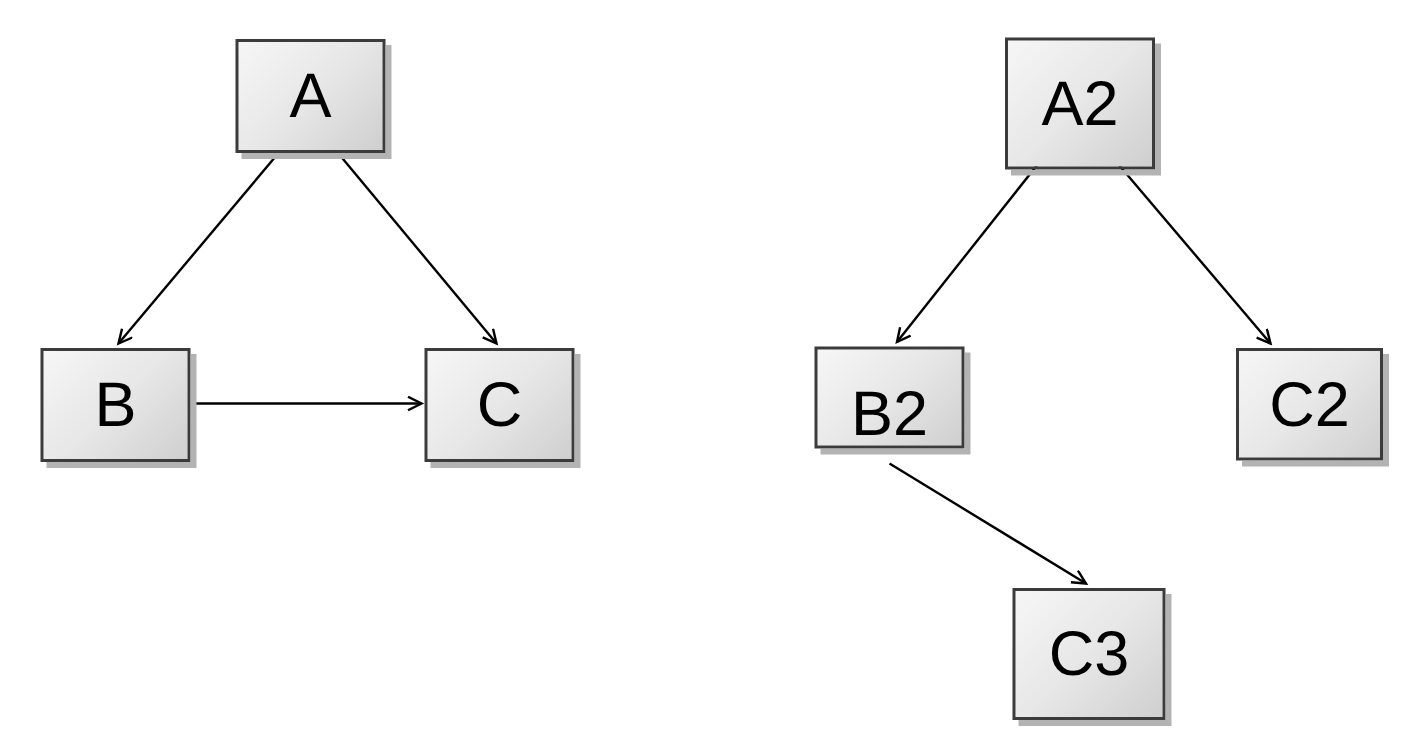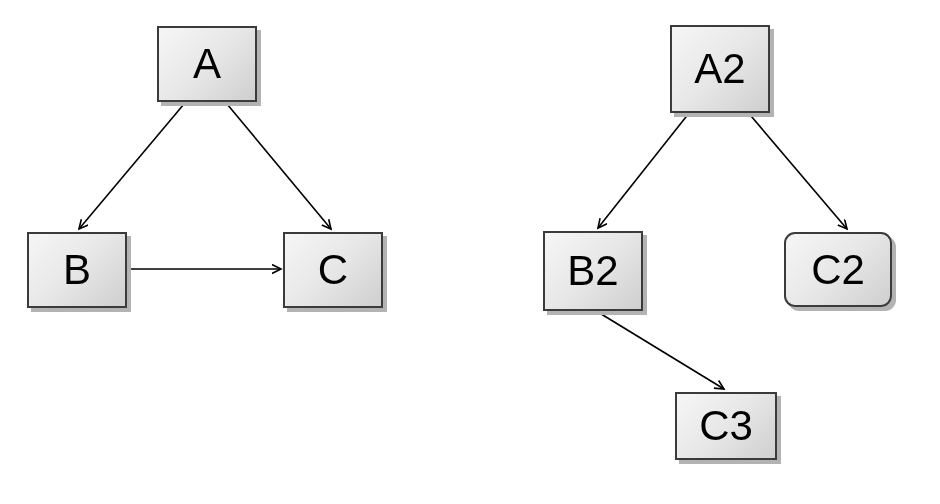--- a/index.html
+++ b/index.html
@@ -71,22 +71,22 @@
     </div>
     <div class="node" style="left: 27px; top: 232px; width: 100px; height: 76px;">
       <span class="node-label">B</span>
     </div>
     <div class="node" style="left: 283px; top: 232px; width: 100px; height: 76px;">
       <span class="node-label">C</span>
     </div>
     <div class="node" style="left: 670px; top: 25px; width: 100px; height: 88px;">
       <span class="node-label">A2</span>
     </div>
-    <div class="node" style="left: 543px; top: 231px; width: 100px; height: 80px;">
+    <div class="node" style="left: 543px; top: 231px; width: 100px; height: 68px; align-items: flex-end;">
       <span class="node-label">B2</span>
     </div>
-    <div class="node" style="left: 784px; top: 232px; width: 108px; height: 75px; border-radius: 11px;">
+    <div class="node" style="left: 824px; top: 232px; width: 98px; height: 75px;">
       <span class="node-label">C2</span>
     </div>
-    <div class="node" style="left: 675px; top: 392px; width: 102px; height: 68px;">
+    <div class="node" style="left: 675px; top: 392px; width: 102px; height: 88px;">
       <span class="node-label">C3</span>
     </div>
   </div>
 
 </body></html>

